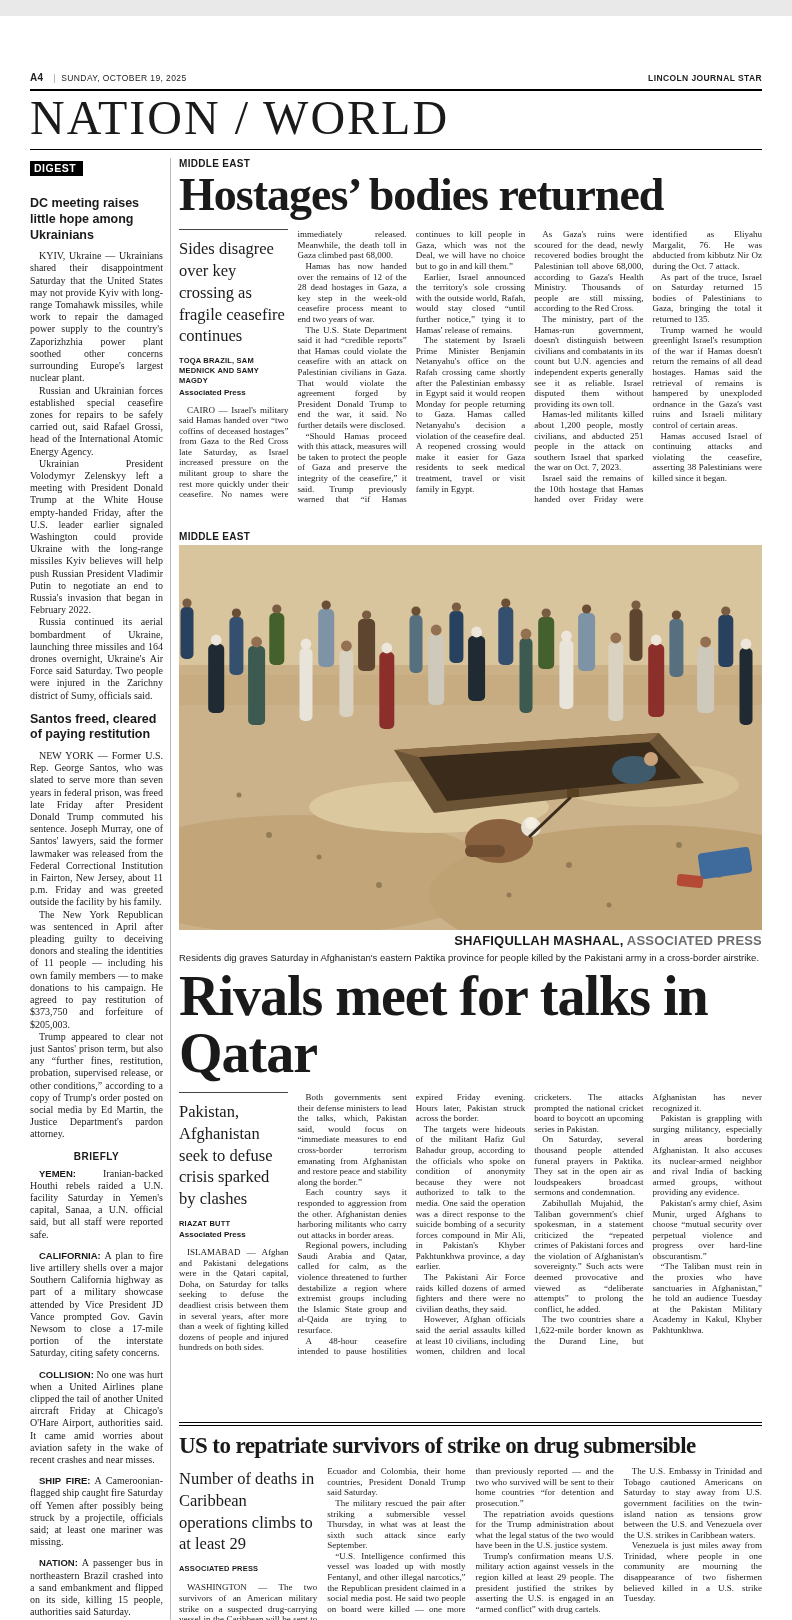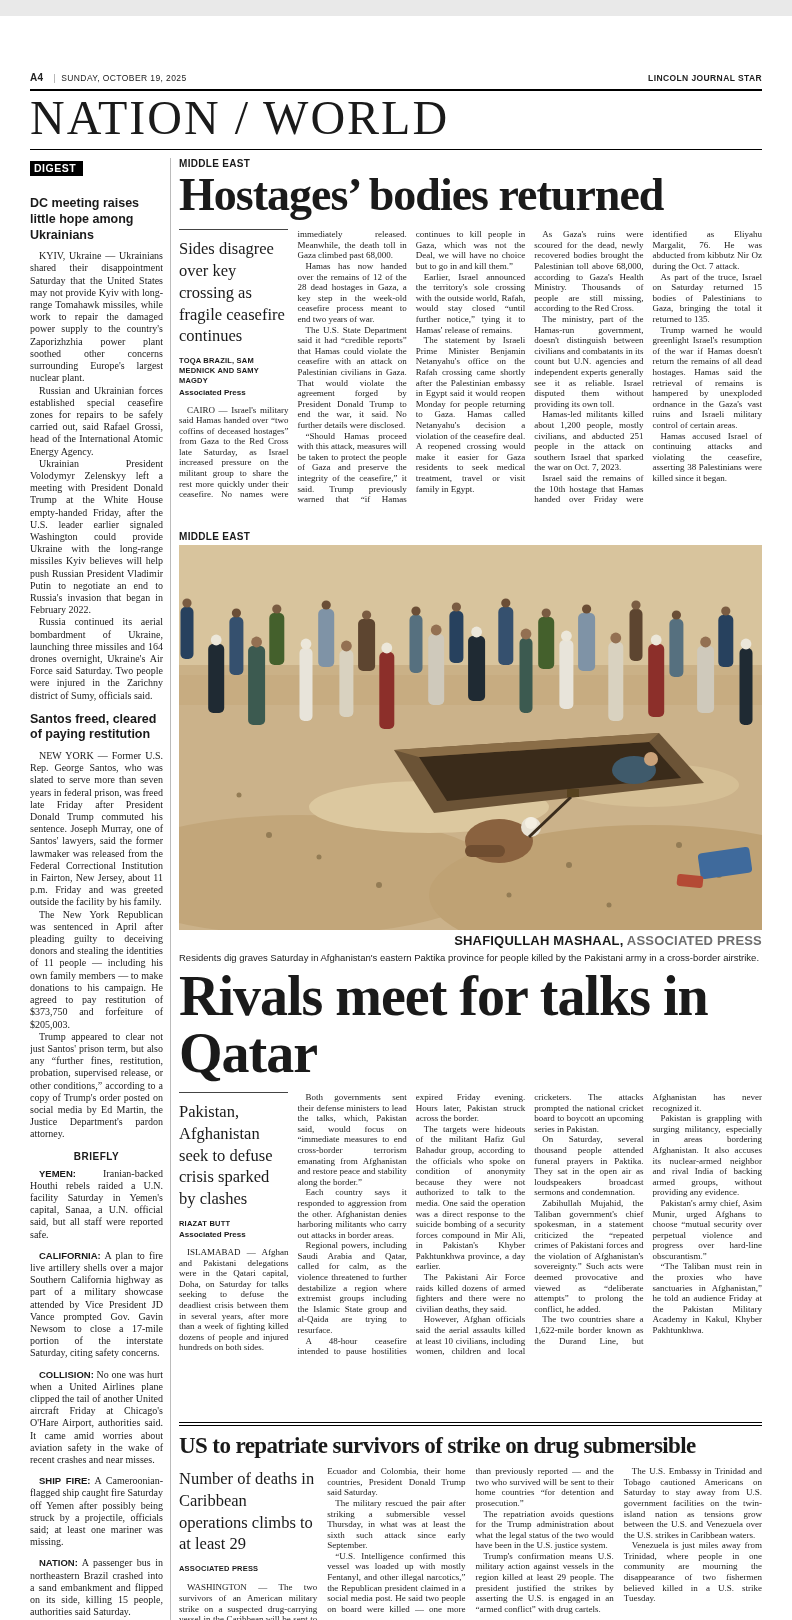--- a/index.html
+++ b/index.html
@@ -284,21 +284,21 @@
             <p>Regional powers, including Saudi Arabia and Qatar, called for calm, as the violence threatened to further destabilize a region where extremist groups including the Islamic State group and al-Qaida are trying to resurface.</p>
             <p>A 48-hour ceasefire intended to pause hostilities expired Friday evening. Hours later, Pakistan struck across the border.</p>
             <p>The targets were hideouts of the militant Hafiz Gul Bahadur group, according to the officials who spoke on condition of anonymity because they were not authorized to talk to the media. One said the operation was a direct response to the suicide bombing of a security forces compound in Mir Ali, in Pakistan's Khyber Pakhtunkhwa province, a day earlier.</p>
             <p>The Pakistani Air Force raids killed dozens of armed fighters and there were no civilian deaths, they said.</p>
             <p>However, Afghan officials said the aerial assaults killed at least 10 civilians, including women, children and local cricketers. The attacks prompted the national cricket board to boycott an upcoming series in Pakistan.</p>
             <p>On Saturday, several thousand people attended funeral prayers in Paktika. They sat in the open air as loudspeakers broadcast sermons and condemnation.</p>
             <p>Zabihullah Mujahid, the Taliban government's chief spokesman, in a statement criticized the “repeated crimes of Pakistani forces and the violation of Afghanistan's sovereignty.” Such acts were deemed provocative and viewed as “deliberate attempts” to prolong the conflict, he added.</p>
             <p>The two countries share a 1,622-mile border known as the Durand Line, but Afghanistan has never recognized it.</p>
             <p>Pakistan is grappling with surging militancy, especially in areas bordering Afghanistan. It also accuses its nuclear-armed neighbor and rival India of backing armed groups, without providing any evidence.</p>
             <p>Pakistan's army chief, Asim Munir, urged Afghans to choose “mutual security over perpetual violence and progress over hard-line obscurantism.”</p>
-            <p>“The Taliban must rein in the proxies who have sanctuaries in Afghanistan,” he told an audience Friday at the Pakistan Military Academy in Kakul, Khyber Pakhtunkhwa.</p>
+            <p>“The Taliban must rein in the proxies who have sanctuaries in Afghanistan,” he told an audience Tuesday at the Pakistan Military Academy in Kakul, Khyber Pakhtunkhwa.</p>
           </div>
       </article>
 
       <div class="double-rule"></div>
 
       <article>
         <h2 class="headline-m">US to repatriate survivors of strike on drug submersible</h2>
         <div class="colbody cols4 us-body">
           <div class="deck-block noline">
             <div class="deck">Number of deaths in Caribbean operations climbs to at least 29</div>

